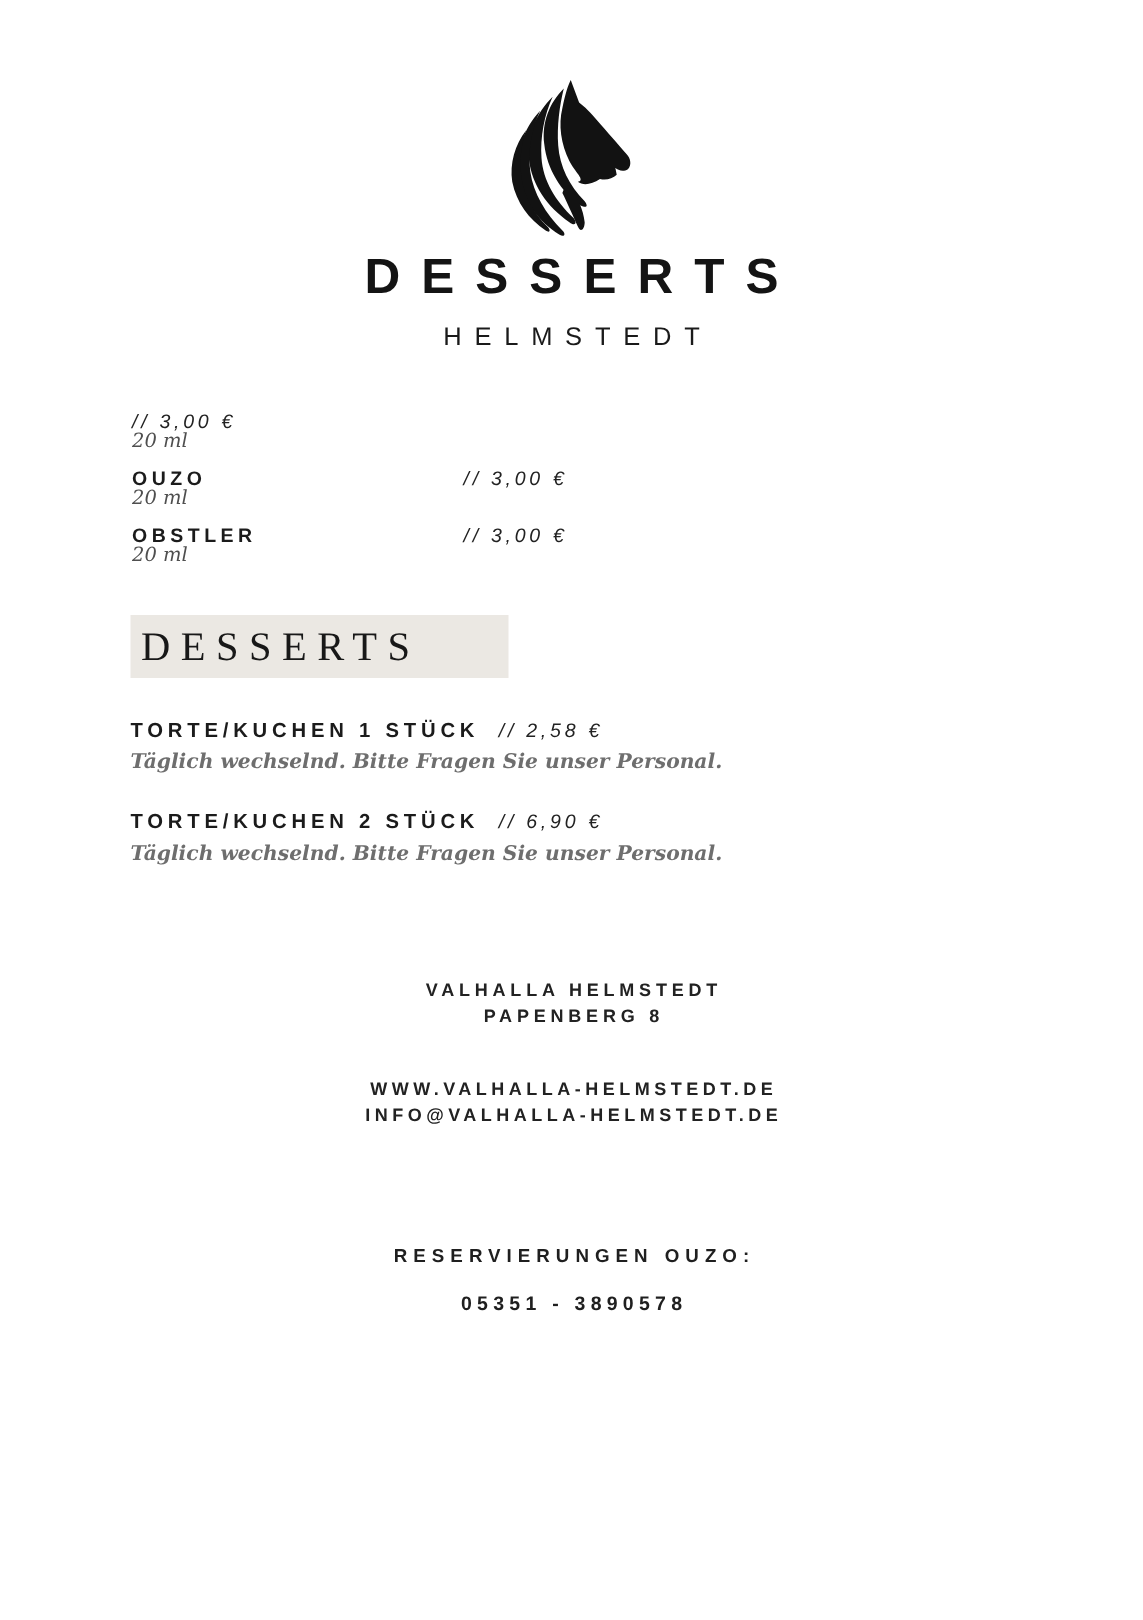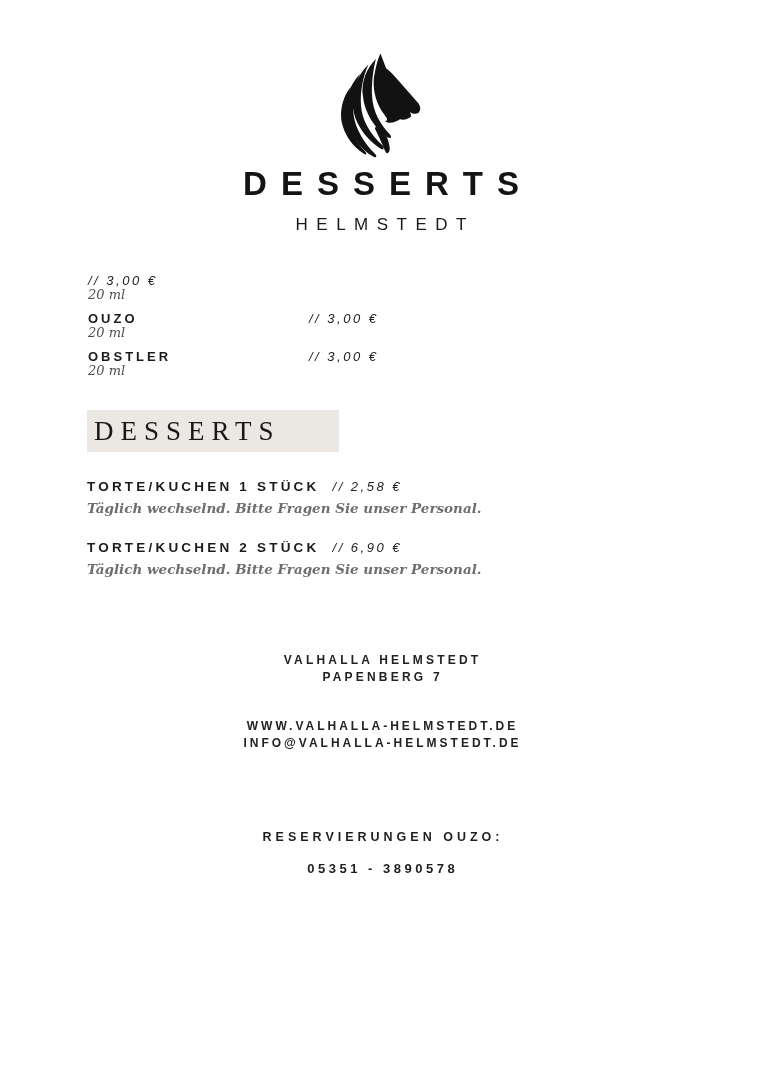--- a/index.html
+++ b/index.html
@@ -167,21 +167,21 @@
       <div class="dessert-line">
         <span class="dessert-name">TORTE/KUCHEN 2 STÜCK</span>
         <span class="price">// 6,90 €</span>
       </div>
       <div class="dessert-note">Täglich wechselnd. Bitte Fragen Sie unser Personal.</div>
     </div>
   </div>
 
   <div class="center-block address">
     <div class="line">VALHALLA HELMSTEDT</div>
-    <div class="line">PAPENBERG 7</div>
+    <div class="line">PAPENBERG 8</div>
   </div>
 
   <div class="center-block contact">
     <div class="line">WWW.VALHALLA-HELMSTEDT.DE</div>
     <div class="line">INFO@VALHALLA-HELMSTEDT.DE</div>
   </div>
 
   <div class="center-block reservation">
     <div class="line">RESERVIERUNGEN OUZO:</div>
   </div>

